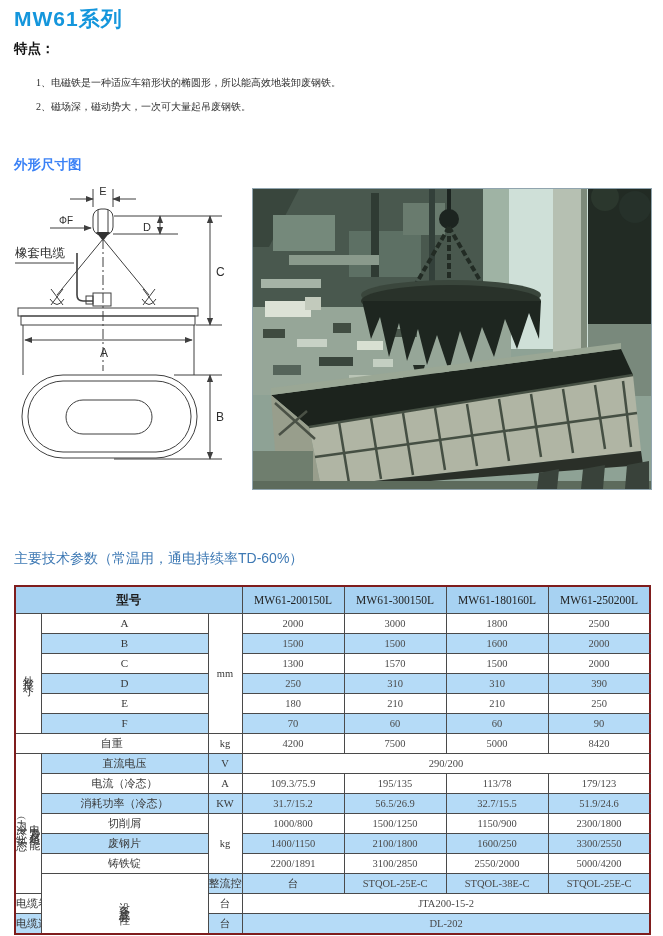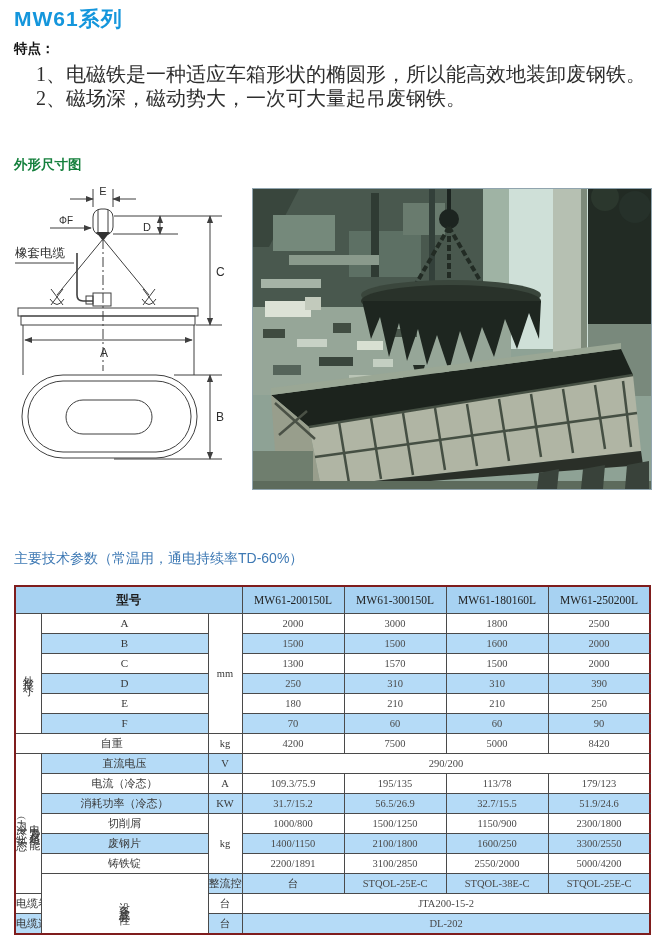--- a/index.html
+++ b/index.html
@@ -3,24 +3,24 @@
 <meta charset="utf-8">
 <style>
   html,body{margin:0;padding:0;}
   body{
     width:663px;height:936px;position:relative;background:#ffffff;
     font-family:"Liberation Sans",sans-serif;overflow:hidden;
   }
   .abs{position:absolute;}
   #page-title{left:14px;top:5px;font-size:21px;font-weight:bold;color:#1496dc;letter-spacing:1px;}
   #features-heading{left:14px;top:40px;font-size:13.5px;font-weight:bold;color:#111;}
-  .feature{left:36px;font-size:20px;color:#2e2e2e;font-family:"Liberation Serif","DejaVu Serif",serif;white-space:nowrap;}
+  .feature{left:36px;font-size:10px;color:#2e2e2e;font-family:"Liberation Serif","DejaVu Serif",serif;white-space:nowrap;margin-top:15px;}
   #feature-1{top:61px;}
   #feature-2{top:85px;text-align:center;}
-  #diagram-title{left:14px;top:156px;font-size:13.5px;color:#15803d;font-weight:bold;}
+  #diagram-title{left:14px;top:156px;font-size:13.5px;color:#3b82f6;font-weight:bold;}
   #section-title{left:14px;top:550px;font-size:14px;color:#3e79b4;white-space:nowrap;}
 
   #dim-svg{left:14px;top:183px;}
   #dim-svg text{font-family:"Liberation Sans",sans-serif;fill:#2e2e2e;}
   .dline{stroke:#3f3f3f;stroke-width:1;fill:none;}
   .dthick{stroke:#3f3f3f;stroke-width:1.6;fill:none;}
 
   #photo{left:252px;top:188px;border:1px solid #90a4ae;}
 
   #spec-table{position:absolute;left:14px;top:585px;border-collapse:collapse;table-layout:fixed;width:635px;border:2px solid #7f1d1d;}

